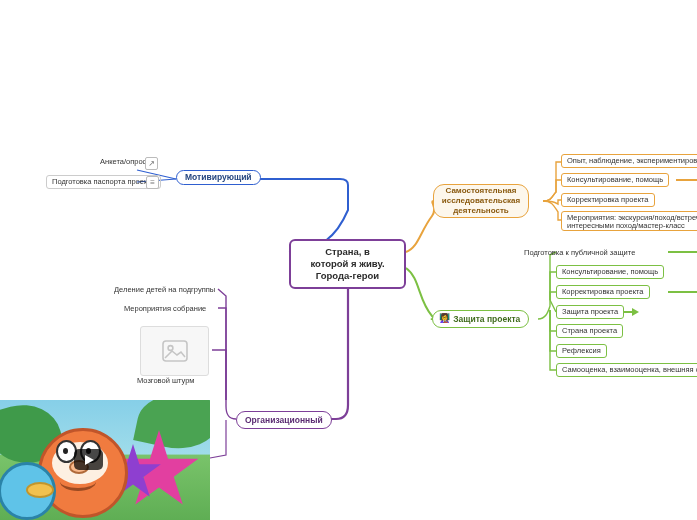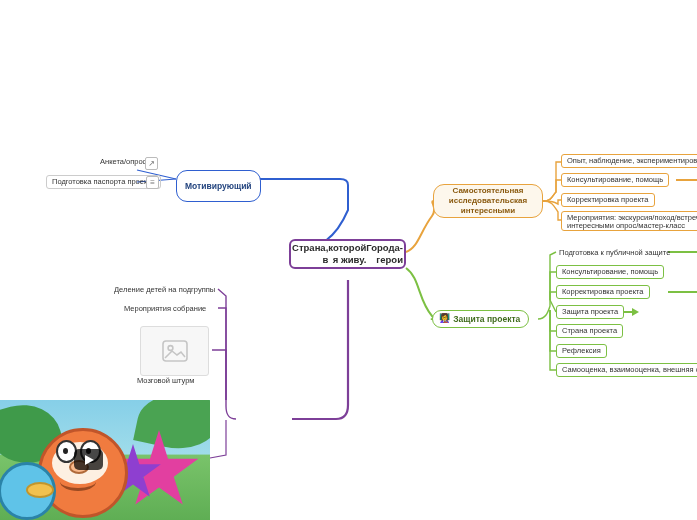--- a/index.html
+++ b/index.html
@@ -36,49 +36,49 @@
     align-items: center;
     justify-content: center;
     text-align: center;
     line-height: 1.25;
   }
   
   #central {
     left: 289px;
     top: 239px;
     width: 117px;
-    height: 30px;
+    height: 50px;
     border: 2px solid #7d3f98;
     border-radius: 6px;
     font-size: 9.5px;
     font-weight: bold;
     color: #2b2b2b;
-    flex-direction: row;
+    flex-direction: column;
     padding: 2px 4px;
     text-align: right;
   }
   
   .branch {
     font-size: 8.5px;
     font-weight: bold;
     padding: 4px 8px;
     border-radius: 11px;
     white-space: nowrap;
   }
   #branch-motiv {
     left: 176px;
     top: 170px;
-    height: 32px;
+    height: 15px;
     border: 1.5px solid #2f5fd0;
     color: #24457f;
   }
   #branch-self {
     left: 433px;
     top: 184px;
-    width: 110px;
+    width: 96px;
     height: 34px;
     border: 1.5px solid #e8a33d;
     color: #8a5a10;
     font-size: 8px;
     flex-direction: column;
     background: #fdf7ec;
     white-space: normal;
     padding: 3px 5px;
   }
   #branch-defense {
@@ -275,41 +275,41 @@
   </div>
   <div class="icon-box small-icon" style="position:absolute; left:140px; top:157px;">↗</div>
   <div class="node leaf plain" style="left:46px; top:175px; border:1px solid #ccc;">
     <span>Подготовка паспорта проекта</span>
   </div>
   <div class="icon-box small-icon" style="position:absolute; left:141px; top:176px;">≡</div>
 
   <div class="node branch" id="branch-self">
     <span>Самостоятельная</span>
     <span>исследовательская</span>
-    <span>интересными</span>
+    <span>деятельность</span>
   </div>
   <div class="node leaf orange" style="left:561px; top:154px;">
     <span>Опыт, наблюдение, экспериментирование</span>
   </div>
   <div class="node leaf orange" style="left:561px; top:173px;">
     <span>Консультирование, помощь</span>
   </div>
   <div class="node leaf orange" style="left:561px; top:193px;">
     <span>Корректировка проекта</span>
   </div>
   <div class="node leaf orange" style="left:561px; top:211px; height:20px; flex-direction:column; align-items:flex-start; line-height:1.1;">
     <span>Мероприятия: экскурсия/поход/встреча с</span>
-    <span>интересными опрос/мастер-класс</span>
+    <span>интересными поход/мастер-класс</span>
   </div>
 
   <div class="node branch" id="branch-defense">
     <span class="emoji-icon">👩‍🏫</span>
     <span>Защита проекта</span>
   </div>
-  <div class="bare" style="left:559px; top:248px;">
+  <div class="bare" style="left:524px; top:248px;">
     <span>Подготовка к публичной защите</span>
   </div>
   <div class="node leaf green" style="left:556px; top:265px;">
     <span>Консультирование, помощь</span>
   </div>
   <div class="node leaf green" style="left:556px; top:285px;">
     <span>Корректировка проекта</span>
   </div>
   <div class="node leaf green" style="left:556px; top:305px;">
     <span>Защита проекта</span>
@@ -317,20 +317,23 @@
   <div class="node leaf green" style="left:556px; top:324px;">
     <span>Страна проекта</span>
   </div>
   <div class="node leaf green" style="left:556px; top:344px;">
     <span>Рефлексия</span>
   </div>
   <div class="node leaf green" style="left:556px; top:363px;">
     <span>Самооценка, взаимооценка, внешняя оценка</span>
   </div>
 
+  <div class="node branch" id="branch-org">
+    <span>Организационный</span>
+  </div>
   <div class="bare" style="left:114px; top:285px;text-align:center;">
     <span>Деление детей на подгруппы</span>
   </div>
   <div class="bare" style="left:124px; top:304px;">
     <span>Мероприятия собрание</span>
   </div>
 
   <div id="img-card">
     <svg width="26" height="22" viewBox="0 0 26 22">
       <rect x="1" y="1" width="24" height="20" rx="3" fill="none" stroke="#8a8a8a" stroke-width="1.6"></rect>

